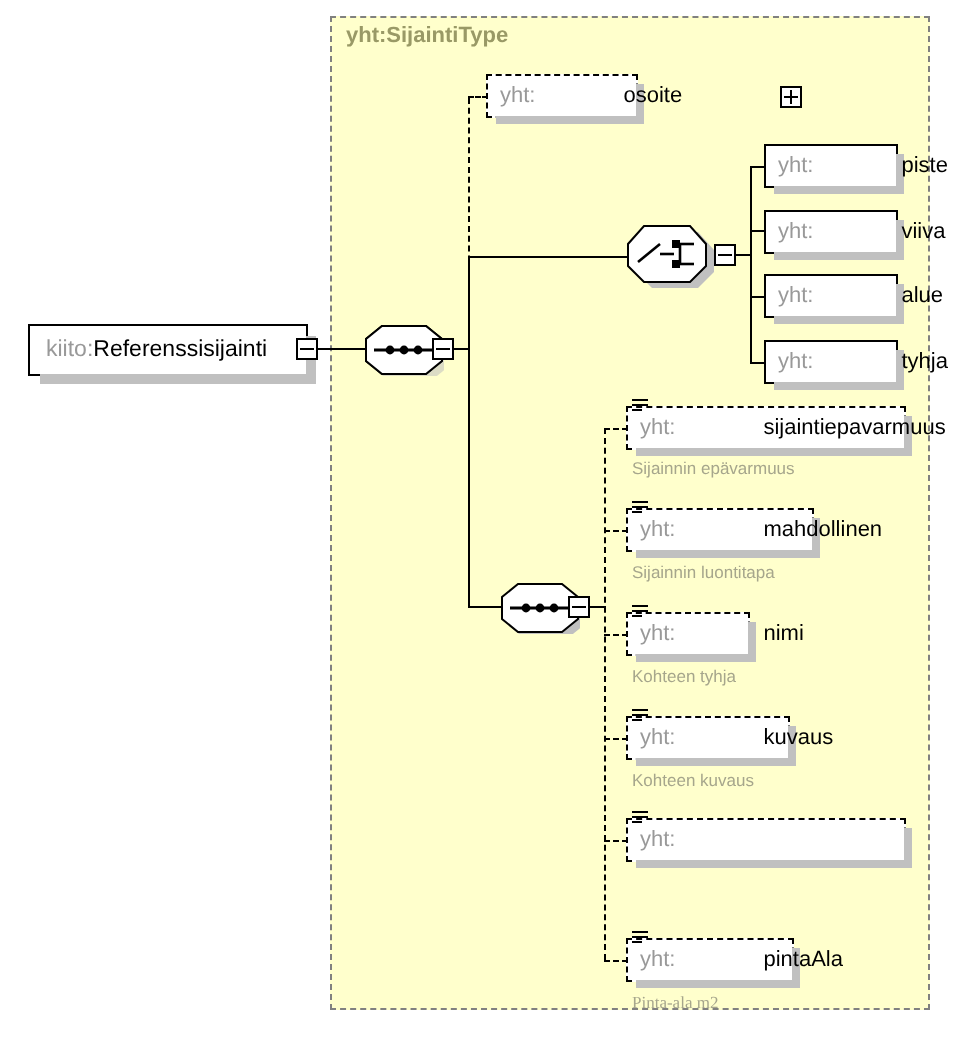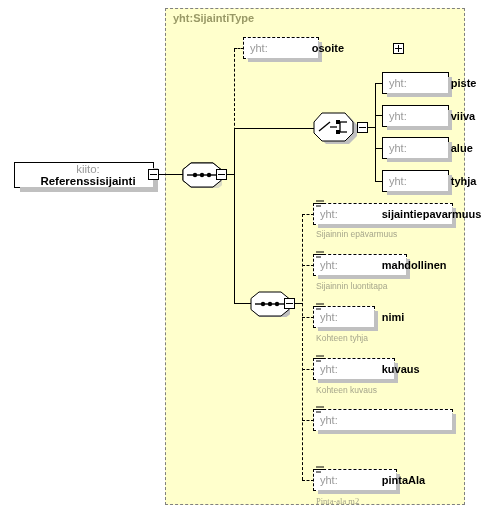--- a/index.html
+++ b/index.html
@@ -72,39 +72,38 @@
     content: "";
     position: absolute;
     left: 100%;
     top: 4px;
     width: 4px;
     height: 100%;
     background: #c0c0c0;
     z-index: -1;
   }
   .ns { color: #999999; font-weight: normal; }
-  .nm { color: #000000; font-weight: bold; text-align: center; }
+  .nm { color: #000000; font-weight: normal; text-align: center; }
 
   
   .root-box {
     position: absolute;
     left: 14px;
     top: 162px;
     width: 140px;
     height: 26px;
     background: #ffffff;
     border: 1px solid #000000;
     box-sizing: border-box;
     display: flex;
     align-items: center;
     padding-left: 8px;
     font-size: 11.5px;
     white-space: nowrap;
     z-index: 5;
-    flex-direction: column;
   }
   .root-box::after {
     content: "";
     position: absolute;
     left: 5px;
     top: 100%;
     width: 100%;
     height: 5px;
     background: #c0c0c0;
     z-index: -1;

